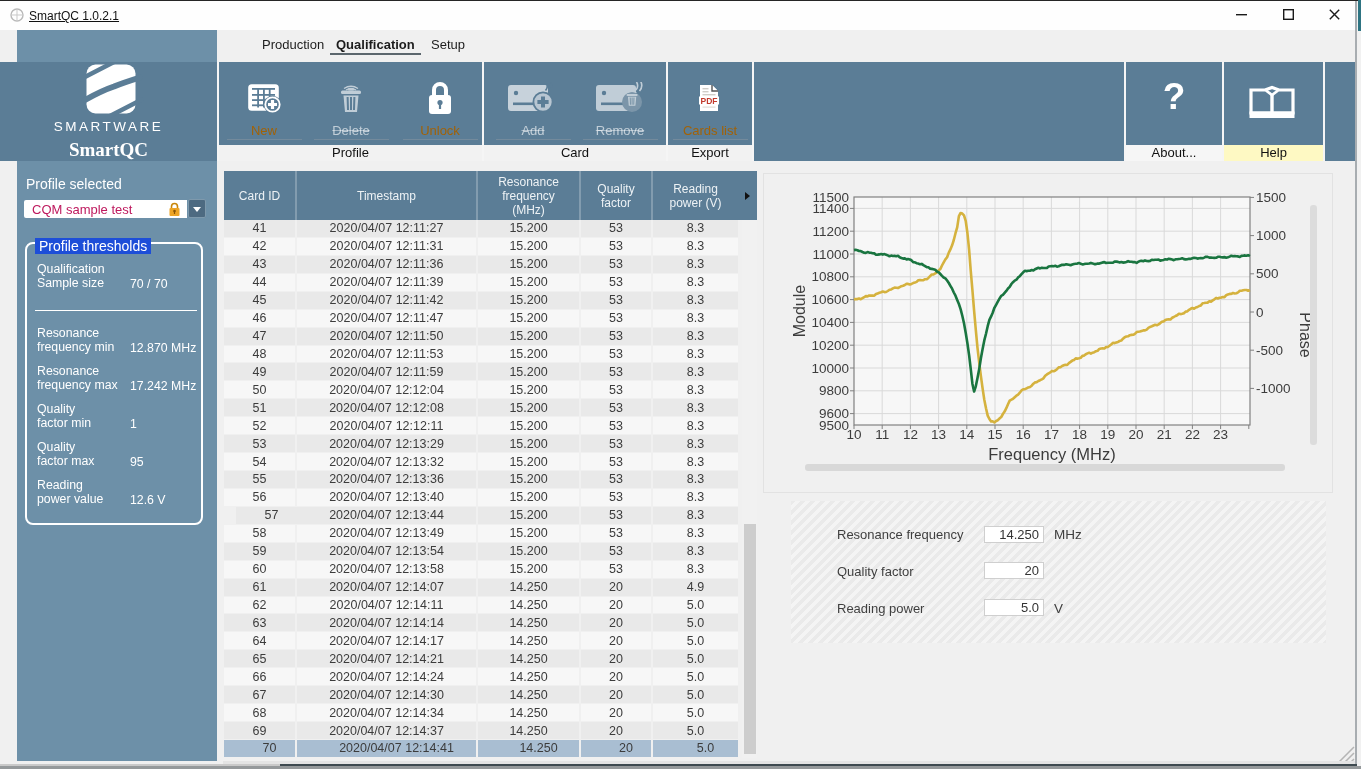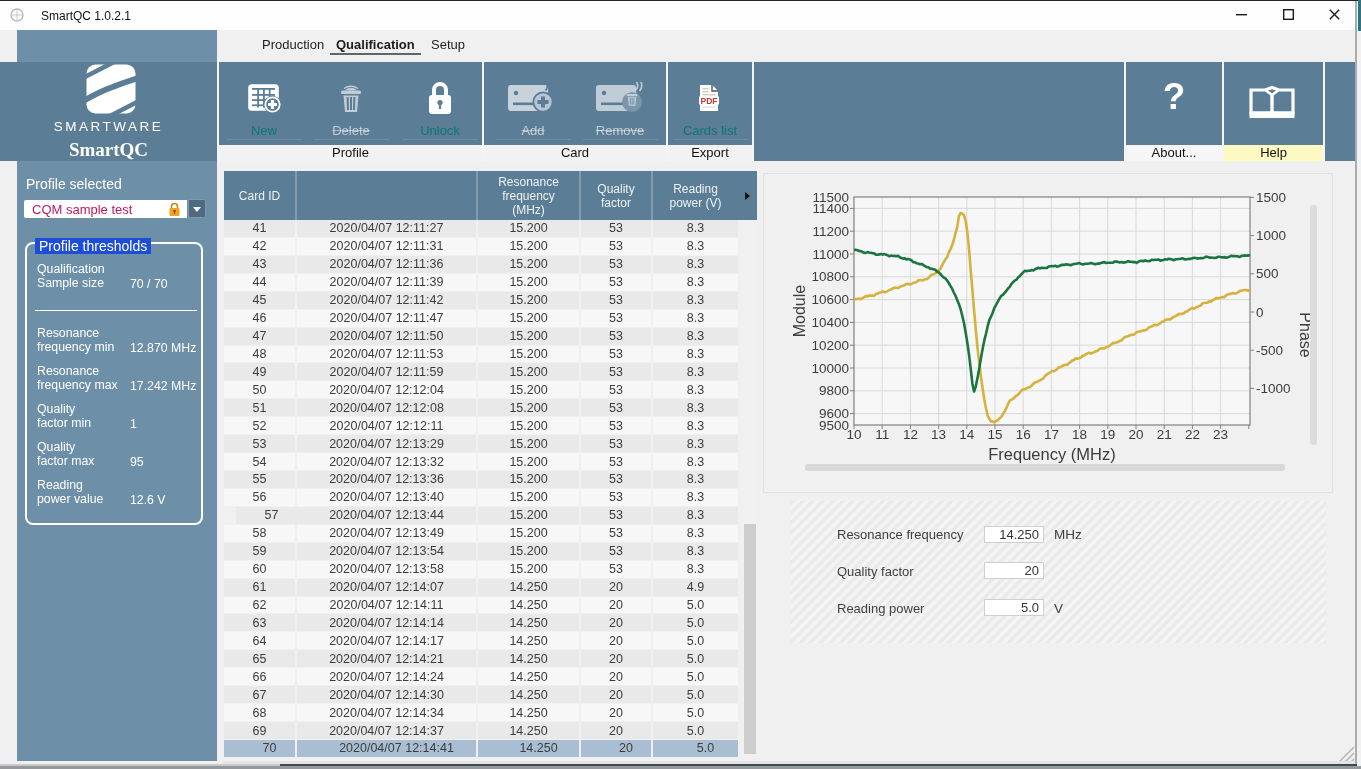--- a/index.html
+++ b/index.html
@@ -1,35 +1,35 @@
 <!DOCTYPE html>
 <html><head><meta charset="utf-8"><style>
 * { margin:0; padding:0; box-sizing:border-box; }
 body { width:1361px; height:769px; overflow:hidden; position:relative;
   font-family:"Liberation Sans",sans-serif; background:#f0f0f0; }
 .abs { position:absolute; }
 
 #topborder { left:0; top:0; width:1361px; height:1px; background:#262626; }
 #titlebar { left:0; top:1px; width:1361px; height:29px; background:#fefefe; }
-#apptitle { left:41px; top:9px; font-size:12px; color:#111; }
+#apptitle { left:29px; top:9px; font-size:12px; color:#111;text-decoration:underline; }
 #appicon { left:10px; top:8px; width:14px; height:14px; }
 .wbtn { top:9px; color:#1a1a1a; font-size:13px; }
 #rightedge { left:1355px; top:1px; width:1.5px; height:763px; background:#a8adb1; }
 #rightstrip { left:1356.5px; top:1px; width:4.5px; height:765px; background:#f1f1f1; }
 #righttealtop { left:1358px; top:0px; width:3px; height:31px; background:#2e7482; }
 
 #tabrow { left:0; top:30px; width:1361px; height:32px; background:#f0f0f0; }
 .tab { top:37px; font-size:13px; color:#1d1d1d; }
 #tabunderline { left:330px; top:53px; width:91px; height:2px; background:#5b666d; }
 
 #toolband { left:0; top:62px; width:1361px; height:99px; background:#5b7d96; }
 .vsep { top:62px; width:2px; height:99px; background:#f5f5f5; }
 .grplbl { top:145px; height:16px; background:#f2f2f2; color:#111; font-size:13px;
   text-align:center; line-height:16px; }
-.btnlbl { top:123px; font-size:13px; color:#0f766e; text-align:center; width:90px; }
+.btnlbl { top:123px; font-size:13px; color:#a16207; text-align:center; width:90px; }
 .btnlbl.dis { color:rgba(255,255,255,0.62); text-decoration:line-through;
   text-decoration-color:rgba(255,255,255,0.45); }
 .btnline { top:139px; height:1px; background:rgba(30,50,65,0.25);
   border-bottom:1px solid rgba(255,255,255,0.22); }
 
 #sidetop { left:17px; top:30px; width:200px; height:32px; background:#6d90a8; }
 #logoband { left:17px; top:62px; width:200px; height:99px; background:#5b7d96; }
 #sidebody { left:17px; top:161px; width:200px; height:600px; background:#6d90a8; }
 #smartware { left:17px; top:119px; width:183px; text-align:center; color:#fff;
   font-size:13.5px; letter-spacing:2.5px; }
@@ -273,20 +273,21 @@
 <div class="pitem" style="top:318px">
       <div class="plbl">Reading<br>power value</div>
       <div class="pval">12.6 V</div>
     </div>
 
 </div>
 
 
 <div class="abs" id="thead">
  <div class="hc" style="left:0;width:71px">Card ID</div>
+ <div class="hc" style="left:73px;width:179px">Timestamp</div>
  <div class="hc" style="left:254px;width:101px">Resonance<br>frequency<br>(MHz)</div>
  <div class="hc" style="left:357px;width:70px">Quality<br>factor</div>
  <div class="hc" style="left:429px;width:85px">Reading<br>power (V)</div>
 </div>
 <div class="abs" id="harrow"></div>
 <div class="abs" style="left:295px;top:171px;width:2px;height:49px;background:#e9eef2;opacity:0.28"></div>
 <div class="abs" style="left:476px;top:171px;width:2px;height:49px;background:#e9eef2;opacity:0.28"></div>
 <div class="abs" style="left:579px;top:171px;width:2px;height:49px;background:#e9eef2;opacity:0.28"></div>
 <div class="abs" style="left:651px;top:171px;width:2px;height:49px;background:#e9eef2;opacity:0.28"></div>
 <div class="trow odd" style="top:220.00px">

